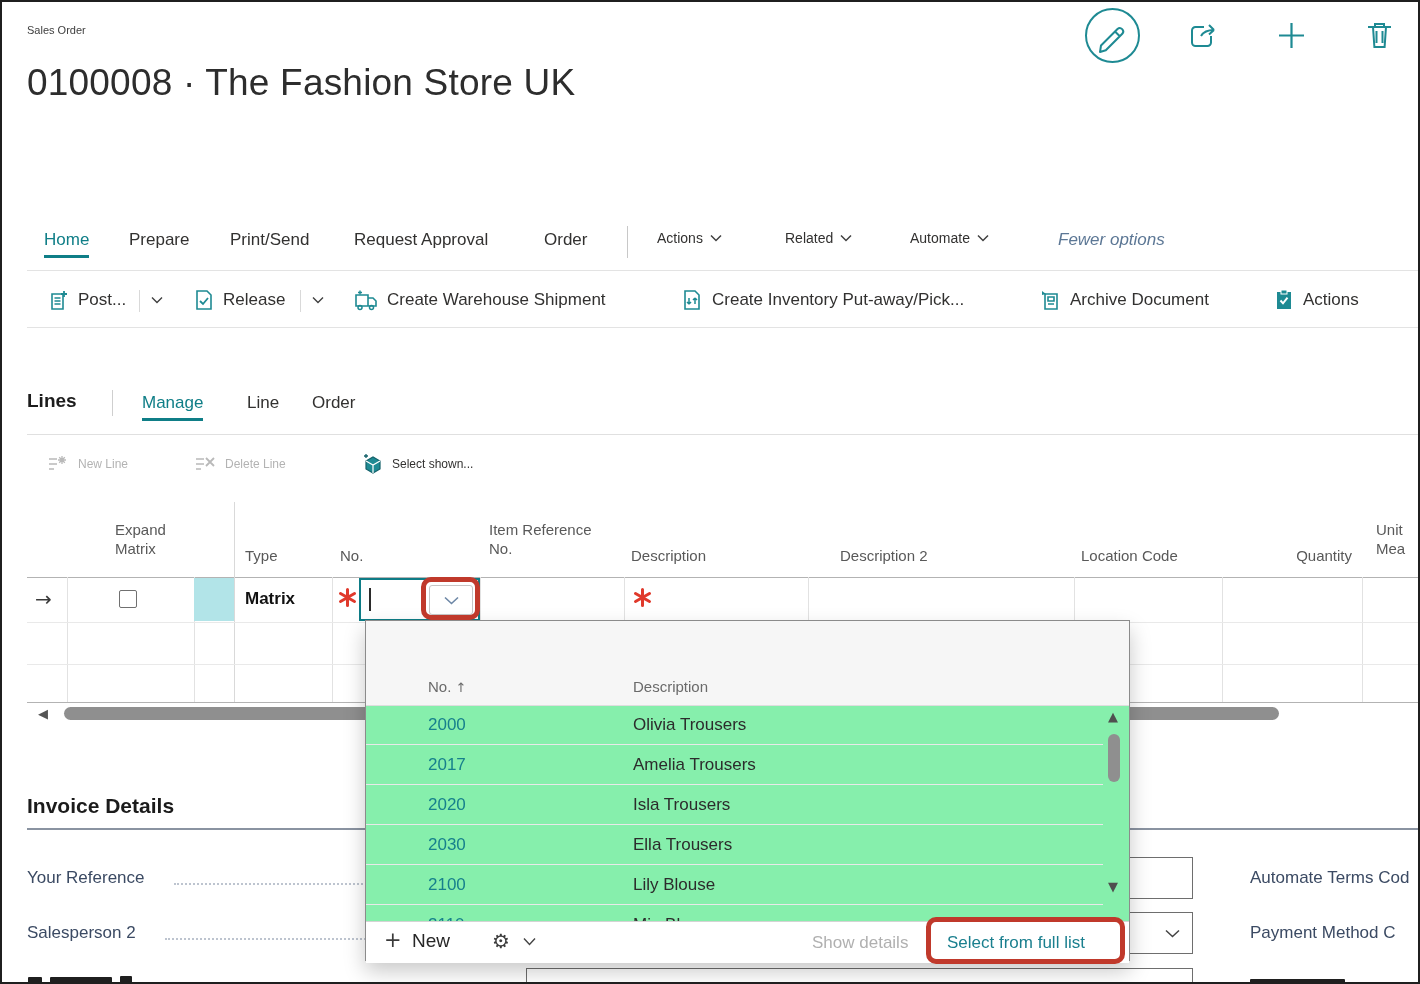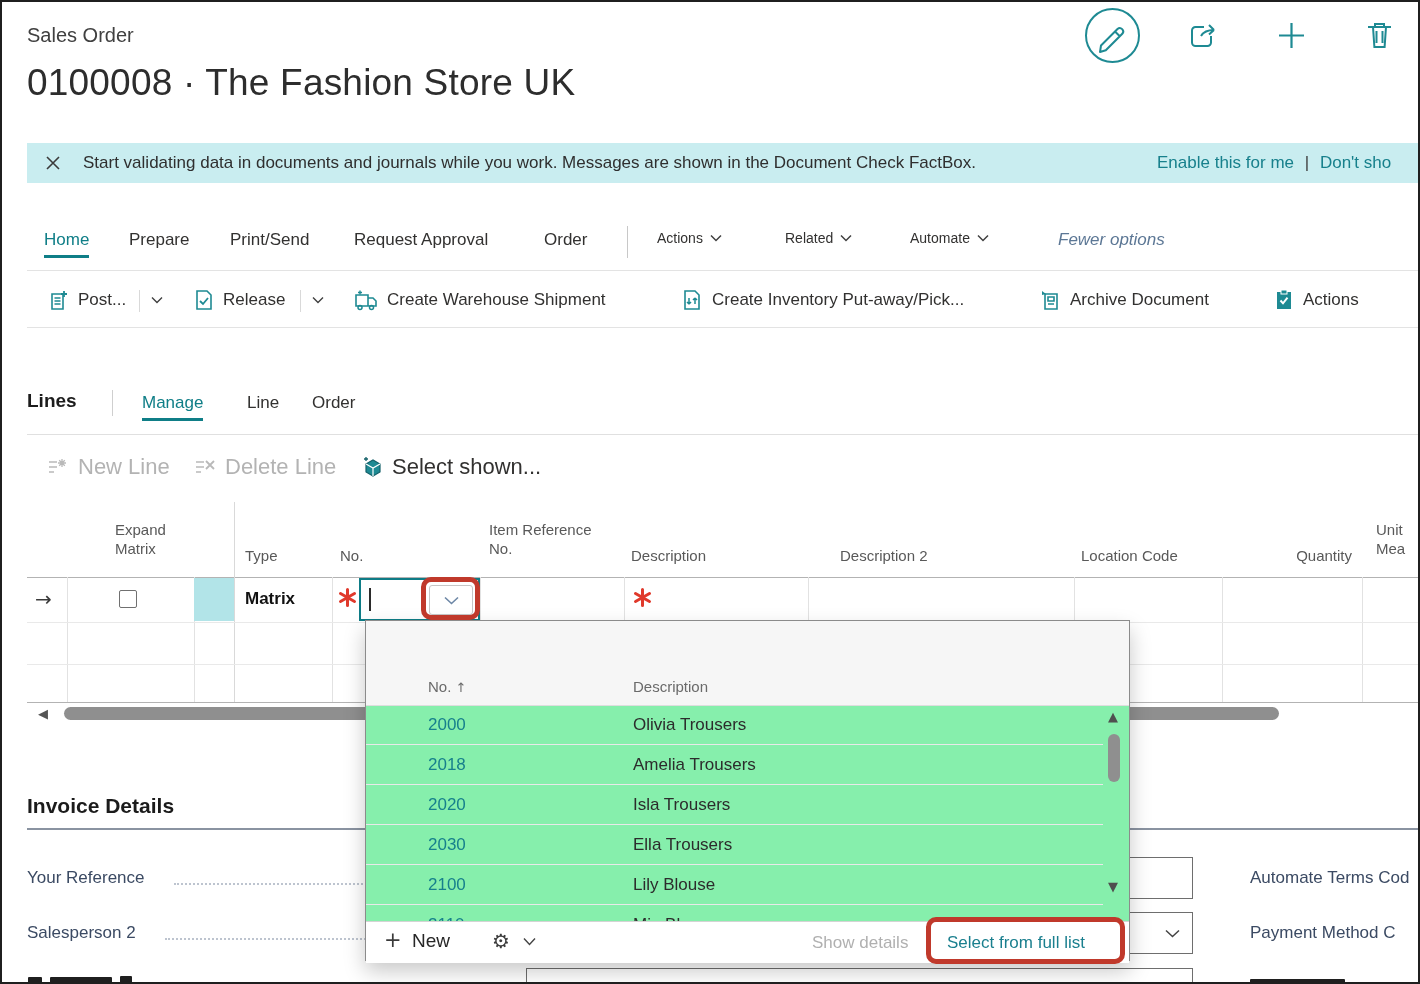--- a/index.html
+++ b/index.html
@@ -1,31 +1,31 @@
 <!DOCTYPE html>
 <html><head>
 <meta charset="utf-8">
 <style>
   html,body{margin:0;padding:0;background:#fff;}
   .screen{position:relative;width:1420px;height:984px;box-sizing:border-box;border:2px solid #1f1f1f;
           background:#fff;overflow:hidden;font-family:"Liberation Sans",sans-serif;color:#323130;}
   .abs{position:absolute;}
   .glyph{font-family:"DejaVu Sans","Liberation Sans",sans-serif;}
-  .ctx{font-size:20px;color:#404040;}
+  .ctx{font-size:11px;color:#404040;}
   .pagetitle{font-size:37px;font-weight:300;color:#2d2d2d;letter-spacing:.2px;}
   .notif{background:#c9edf0;height:40px;display:flex;align-items:center;font-size:17px;color:#2f2f2f;}
   .notif a{text-decoration:none;}
   .tab{font-size:17px;color:#323130;cursor:pointer;}
   .tab.active{color:#0f7e87;border-bottom:3px solid #0f7e87;padding-bottom:5px;}
   .menulbl{font-size:14px;color:#323130;display:inline-flex;align-items:center;gap:7px;}
   .fewer{font-size:17px;color:#5c7795;}
   .hair{background:#e3e3e3;height:1px;}
   .cmd{display:inline-flex;align-items:center;gap:9px;font-size:17px;color:#323130;}
   .seclbl{font-size:19px;font-weight:bold;color:#1c1c1c;}
-  .subact{display:inline-flex;align-items:center;gap:9px;font-size:22px;}
+  .subact{display:inline-flex;align-items:center;gap:9px;font-size:12px;}
   .dis{color:#b3b3b3;}
   .hdr{font-size:15px;color:#595959;line-height:19px;}
   .vline{background:#e2e2e2;width:1px;}
   .rowline{background:#e9e9e9;height:1px;}
   .ddl{background:#86efac;border:1px solid #8b8b8b;box-shadow:0 10px 20px rgba(0,0,0,.22);}
   .ddl-no{color:#17808c;font-size:17px;}
   .ddl-desc{color:#2c2c2c;font-size:17px;}
   .ddl-hdr{color:#6a6a6a;font-size:15px;}
   .ann{border:5px solid #c0392b;border-radius:10px;background:transparent;}
   .flabel{font-size:17px;color:#3b4a63;}
@@ -59,33 +59,20 @@
     <svg width="31" height="31" viewBox="0 0 31 31">
       <path d="M15.5 3v25M3 15.5h25" stroke="#1e8a93" stroke-width="2.2" fill="none"></path>
     </svg>
   </div>
   <div class="abs" style="left:1363px;top:18px;">
     <svg width="29" height="31" viewBox="0 0 29 31">
       <path d="M3 7h23M8 7l1.4 20h10.2L21 7M11.5 11v12M17.5 11v12M10 7V4h9v3" fill="none" stroke="#1e8a93" stroke-width="2"></path>
     </svg>
   </div>
 
-  <div class="abs notif" style="left:25px;right:0;top:141px;">
-    <span class="abs" style="left:18px;top:12px;">
-      <svg width="16" height="16" viewBox="0 0 16 16">
-          <path d="M2 2l12 12M14 2 2 14" stroke="#3b3b3b" stroke-width="1.6"></path>
-        </svg>
-    </span>
-    <span class="abs" style="left:56px;top:10px;white-space:nowrap;">Start validating data in documents and journals while you work. Messages are shown in the Document Check FactBox.</span>
-    <span class="abs" style="left:1130px;top:10px;white-space:nowrap;">
-      <a href="#" style="color:#17808c;">Enable this for me</a>
-      <span style="color:#3d3d3d;margin:0 6px;">|</span>
-      <a href="#" style="color:#17808c;">Don't sho</a>
-    </span>
-  </div>
 
   <div class="abs tab active" style="left:42px;top:228px;">Home</div>
   <div class="abs tab" style="left:127px;top:228px;">Prepare</div>
   <div class="abs tab" style="left:228px;top:228px;">Print/Send</div>
   <div class="abs tab" style="left:352px;top:228px;">Request Approval</div>
   <div class="abs tab" style="left:542px;top:228px;">Order</div>
   <div class="abs" style="left:625px;top:224px;width:1px;height:32px;background:#c8c8c8;"></div>
   <div class="abs menulbl" style="left:655px;top:228px;">
     <span>Actions</span>
     <svg width="12" height="8" viewBox="0 0 12 8">
@@ -289,21 +276,21 @@
     </div>
     <div class="abs ddl-hdr" style="left:267px;top:57px;">Description</div>
     <div class="abs rowline" style="left:0;right:0;top:84px;background:#dedede;"></div>
 
     <div class="abs" style="left:0;top:84px;width:737px;height:40px;">
       <span class="abs ddl-no" style="left:62px;top:10px;">2000</span>
       <span class="abs ddl-desc" style="left:267px;top:10px;">Olivia Trousers</span>
       <div class="abs rowline" style="left:0;right:0;bottom:0;"></div>
     </div>
     <div class="abs" style="left:0;top:124px;width:737px;height:40px;">
-      <span class="abs ddl-no" style="left:62px;top:10px;">2018</span>
+      <span class="abs ddl-no" style="left:62px;top:10px;">2017</span>
       <span class="abs ddl-desc" style="left:267px;top:10px;">Amelia Trousers</span>
       <div class="abs rowline" style="left:0;right:0;bottom:0;"></div>
     </div>
     <div class="abs" style="left:0;top:164px;width:737px;height:40px;">
       <span class="abs ddl-no" style="left:62px;top:10px;">2020</span>
       <span class="abs ddl-desc" style="left:267px;top:10px;">Isla Trousers</span>
       <div class="abs rowline" style="left:0;right:0;bottom:0;"></div>
     </div>
     <div class="abs" style="left:0;top:204px;width:737px;height:40px;">
       <span class="abs ddl-no" style="left:62px;top:10px;">2030</span>

